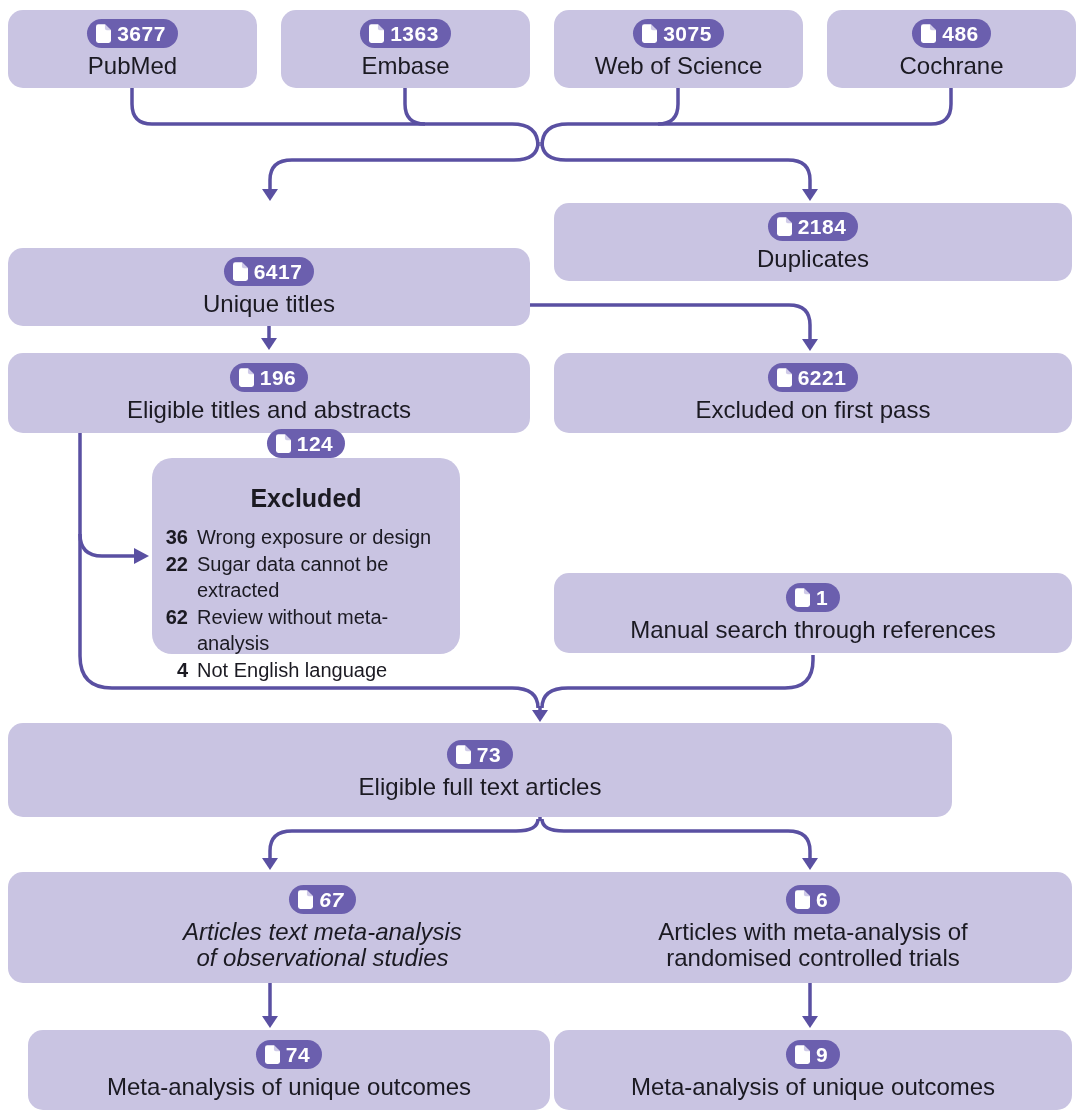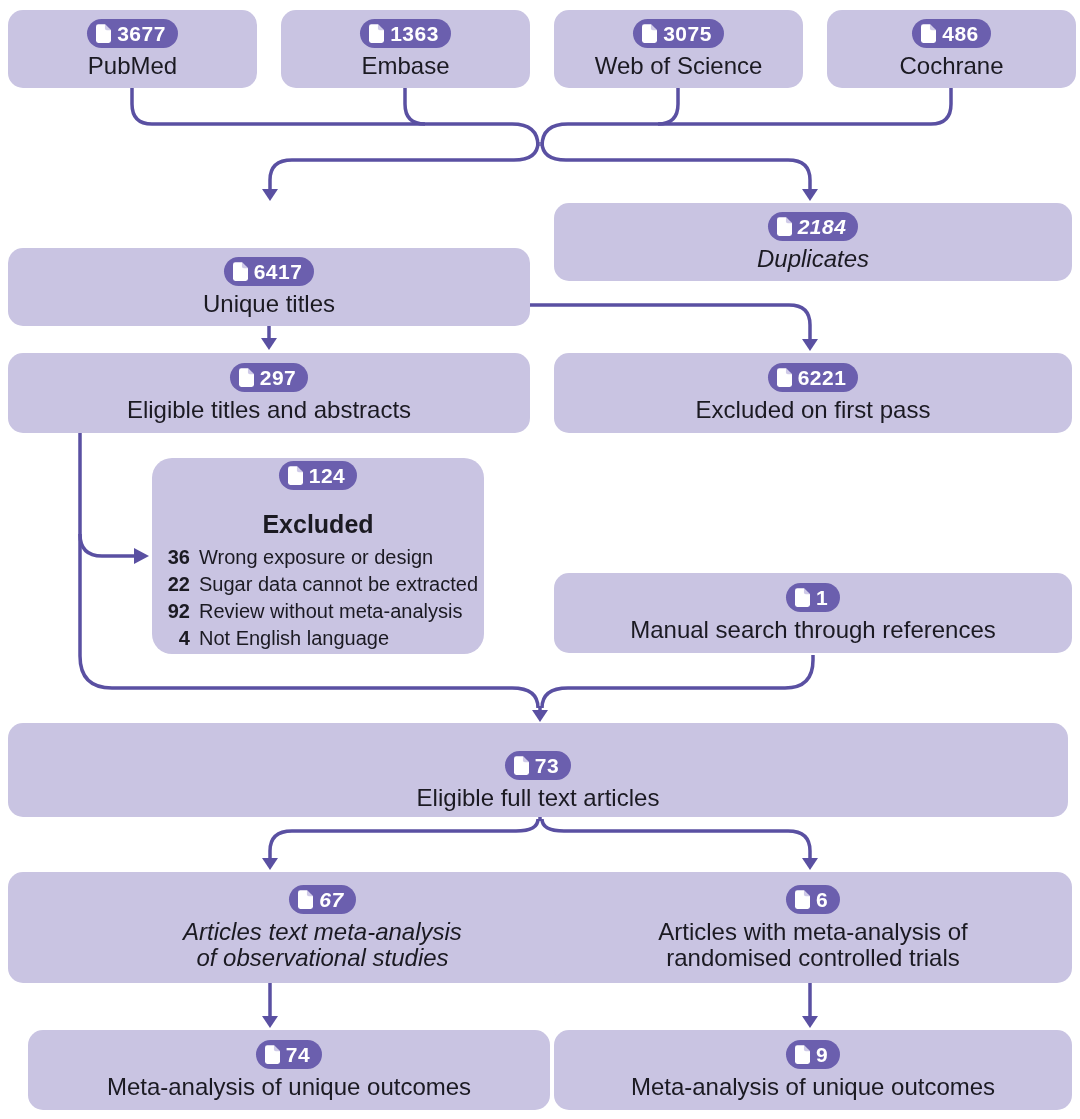--- a/index.html
+++ b/index.html
@@ -126,86 +126,86 @@
     <span class="badge">
       <svg class="doc" viewBox="0 0 16 20">
           <path d="M2.5 0 H9.5 L16 6.5 V17.5 Q16 20 13.5 20 H2.5 Q0 20 0 17.5 V2.5 Q0 0 2.5 0 Z" fill="#ffffff"></path>
           <path d="M9.5 0 V4.5 Q9.5 6.5 11.5 6.5 H16 Z" fill="var(--fold)"></path>
         </svg>
       <span class="num">6417</span>
     </span>
     <div class="label">Unique titles</div>
   </div>
 
-  <div class="node" style="left:554px;top:203px;width:518px;height:78px;font-style:italic;">
+  <div class="node" style="left:554px;top:203px;width:518px;height:78px;">
     <span class="badge">
       <svg class="doc" viewBox="0 0 16 20">
           <path d="M2.5 0 H9.5 L16 6.5 V17.5 Q16 20 13.5 20 H2.5 Q0 20 0 17.5 V2.5 Q0 0 2.5 0 Z" fill="#ffffff"></path>
           <path d="M9.5 0 V4.5 Q9.5 6.5 11.5 6.5 H16 Z" fill="var(--fold)"></path>
         </svg>
       <span class="num">2184</span>
     </span>
     <div class="label">Duplicates</div>
   </div>
 
   <div class="node" style="left:8px;top:353px;width:522px;height:80px;">
     <span class="badge">
       <svg class="doc" viewBox="0 0 16 20">
           <path d="M2.5 0 H9.5 L16 6.5 V17.5 Q16 20 13.5 20 H2.5 Q0 20 0 17.5 V2.5 Q0 0 2.5 0 Z" fill="#ffffff"></path>
           <path d="M9.5 0 V4.5 Q9.5 6.5 11.5 6.5 H16 Z" fill="var(--fold)"></path>
         </svg>
-      <span class="num">297</span>
+      <span class="num">196</span>
     </span>
     <div class="label">Eligible titles and abstracts</div>
   </div>
 
   <div class="node" style="left:554px;top:353px;width:518px;height:80px;">
     <span class="badge">
       <svg class="doc" viewBox="0 0 16 20">
           <path d="M2.5 0 H9.5 L16 6.5 V17.5 Q16 20 13.5 20 H2.5 Q0 20 0 17.5 V2.5 Q0 0 2.5 0 Z" fill="#ffffff"></path>
           <path d="M9.5 0 V4.5 Q9.5 6.5 11.5 6.5 H16 Z" fill="var(--fold)"></path>
         </svg>
       <span class="num">6221</span>
     </span>
     <div class="label">Excluded on first pass</div>
   </div>
 
-  <div class="node" style="left:152px;top:458px;width:332px;height:196px;border-radius:20px;gap:2px;">
+  <div class="node" style="left:152px;top:458px;width:308px;height:196px;border-radius:20px;gap:8px;">
     <span class="badge">
       <svg class="doc" viewBox="0 0 16 20">
           <path d="M2.5 0 H9.5 L16 6.5 V17.5 Q16 20 13.5 20 H2.5 Q0 20 0 17.5 V2.5 Q0 0 2.5 0 Z" fill="#ffffff"></path>
           <path d="M9.5 0 V4.5 Q9.5 6.5 11.5 6.5 H16 Z" fill="var(--fold)"></path>
         </svg>
       <span class="num">124</span>
     </span>
     <div class="excl-title">Excluded</div>
     <div class="reasons">
       <span class="rn">36</span>
       <span class="rt">Wrong exposure or design</span>
       <span class="rn">22</span>
       <span class="rt">Sugar data cannot be extracted</span>
-      <span class="rn">92</span>
+      <span class="rn">62</span>
       <span class="rt">Review without meta-analysis</span>
       <span class="rn">4</span>
       <span class="rt">Not English language</span>
     </div>
   </div>
 
   <div class="node" style="left:554px;top:573px;width:518px;height:80px;">
     <span class="badge">
       <svg class="doc" viewBox="0 0 16 20">
           <path d="M2.5 0 H9.5 L16 6.5 V17.5 Q16 20 13.5 20 H2.5 Q0 20 0 17.5 V2.5 Q0 0 2.5 0 Z" fill="#ffffff"></path>
           <path d="M9.5 0 V4.5 Q9.5 6.5 11.5 6.5 H16 Z" fill="var(--fold)"></path>
         </svg>
       <span class="num">1</span>
     </span>
     <div class="label">Manual search through references</div>
   </div>
 
-  <div class="node" style="left:8px;top:723px;width:1060px;height:94px;justify-content:flex-end;">
+  <div class="node" style="left:8px;top:723px;width:944px;height:94px;">
     <span class="badge">
       <svg class="doc" viewBox="0 0 16 20">
           <path d="M2.5 0 H9.5 L16 6.5 V17.5 Q16 20 13.5 20 H2.5 Q0 20 0 17.5 V2.5 Q0 0 2.5 0 Z" fill="#ffffff"></path>
           <path d="M9.5 0 V4.5 Q9.5 6.5 11.5 6.5 H16 Z" fill="var(--fold)"></path>
         </svg>
       <span class="num">73</span>
     </span>
     <div class="label">Eligible full text articles</div>
   </div>
 

